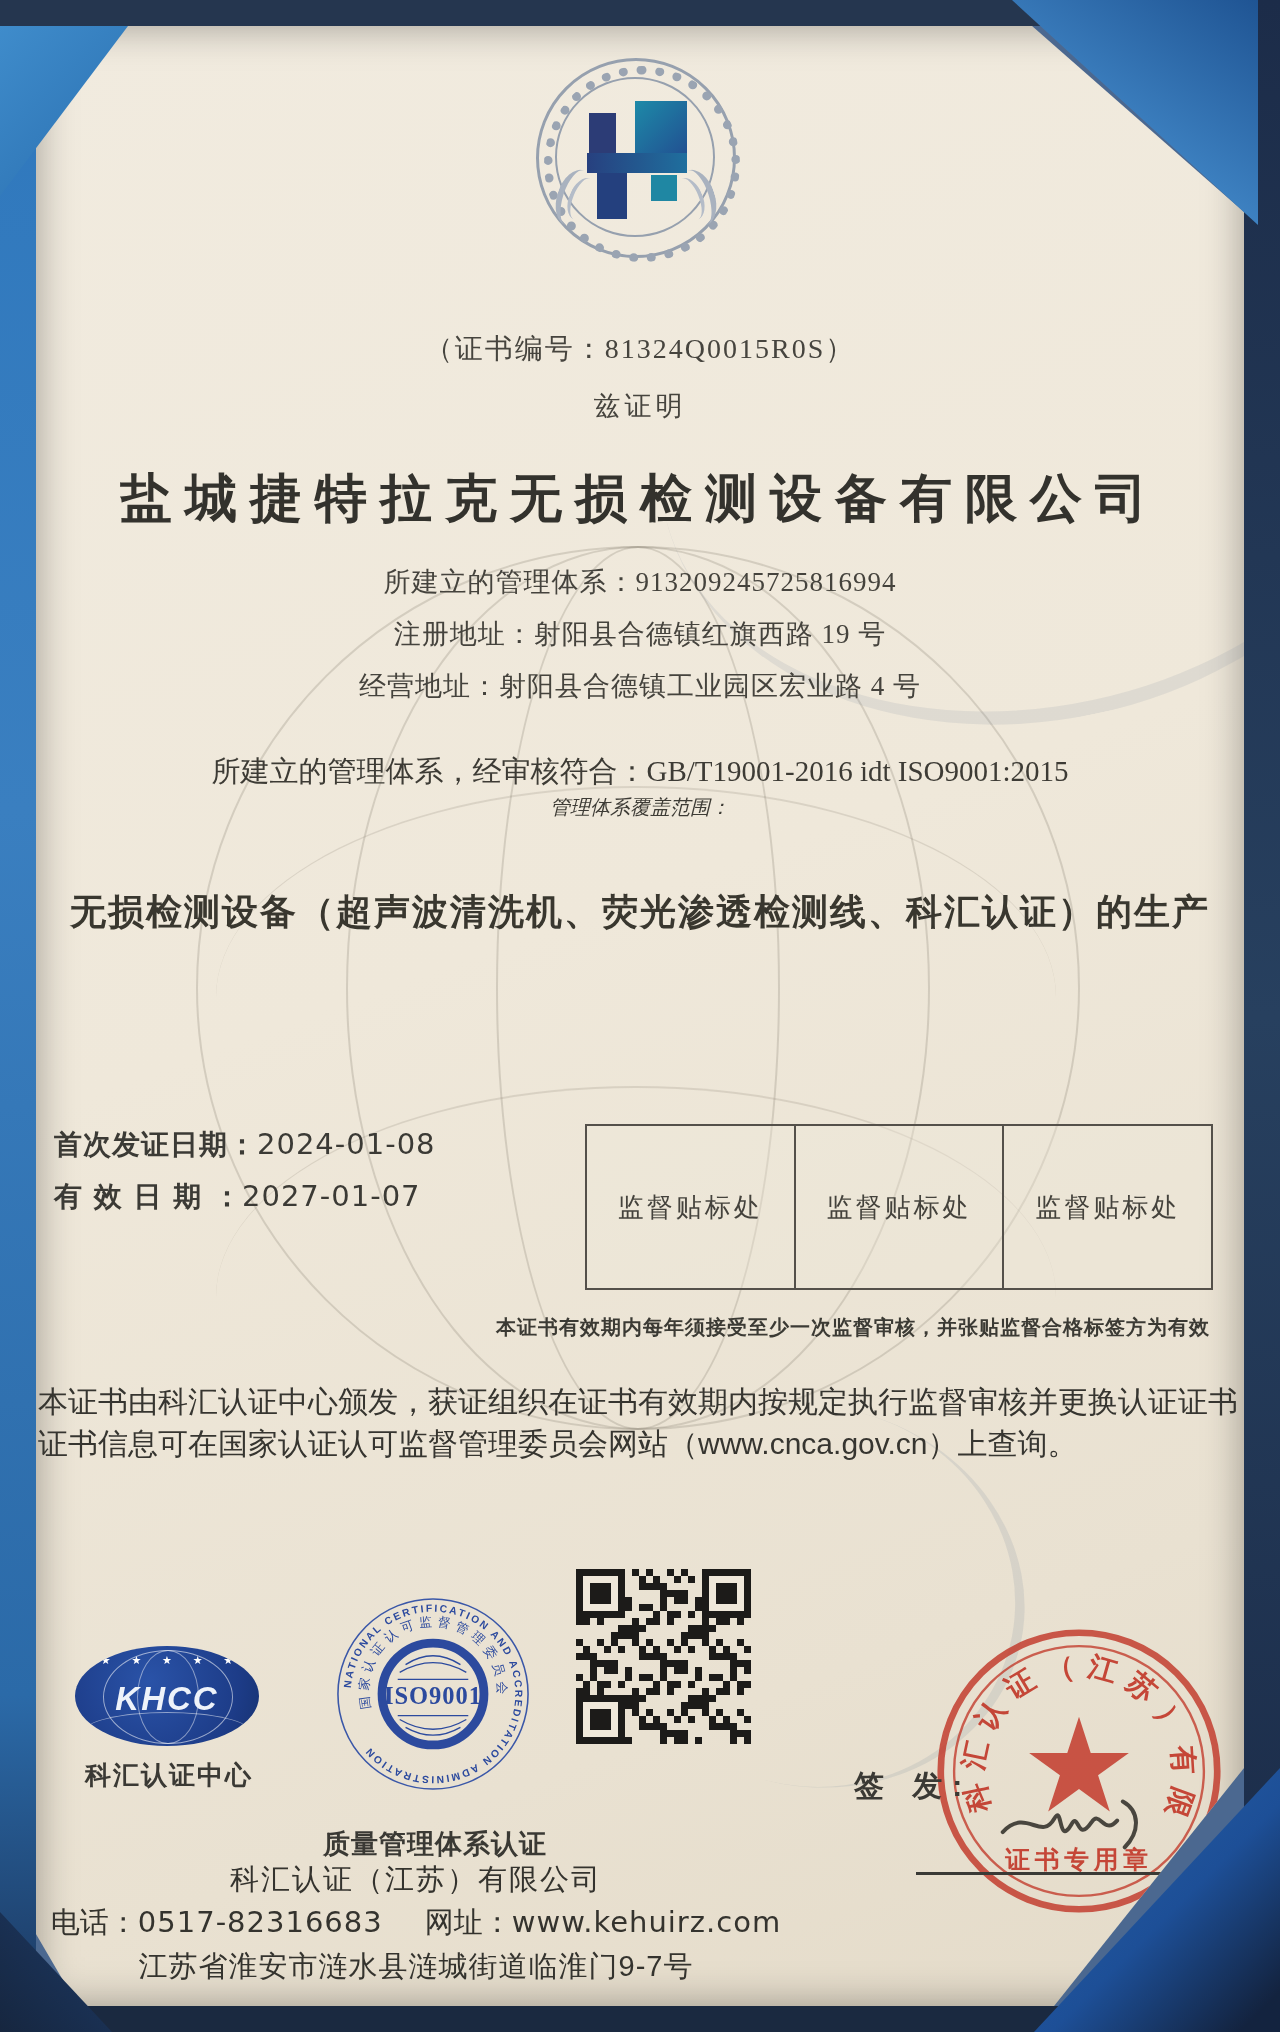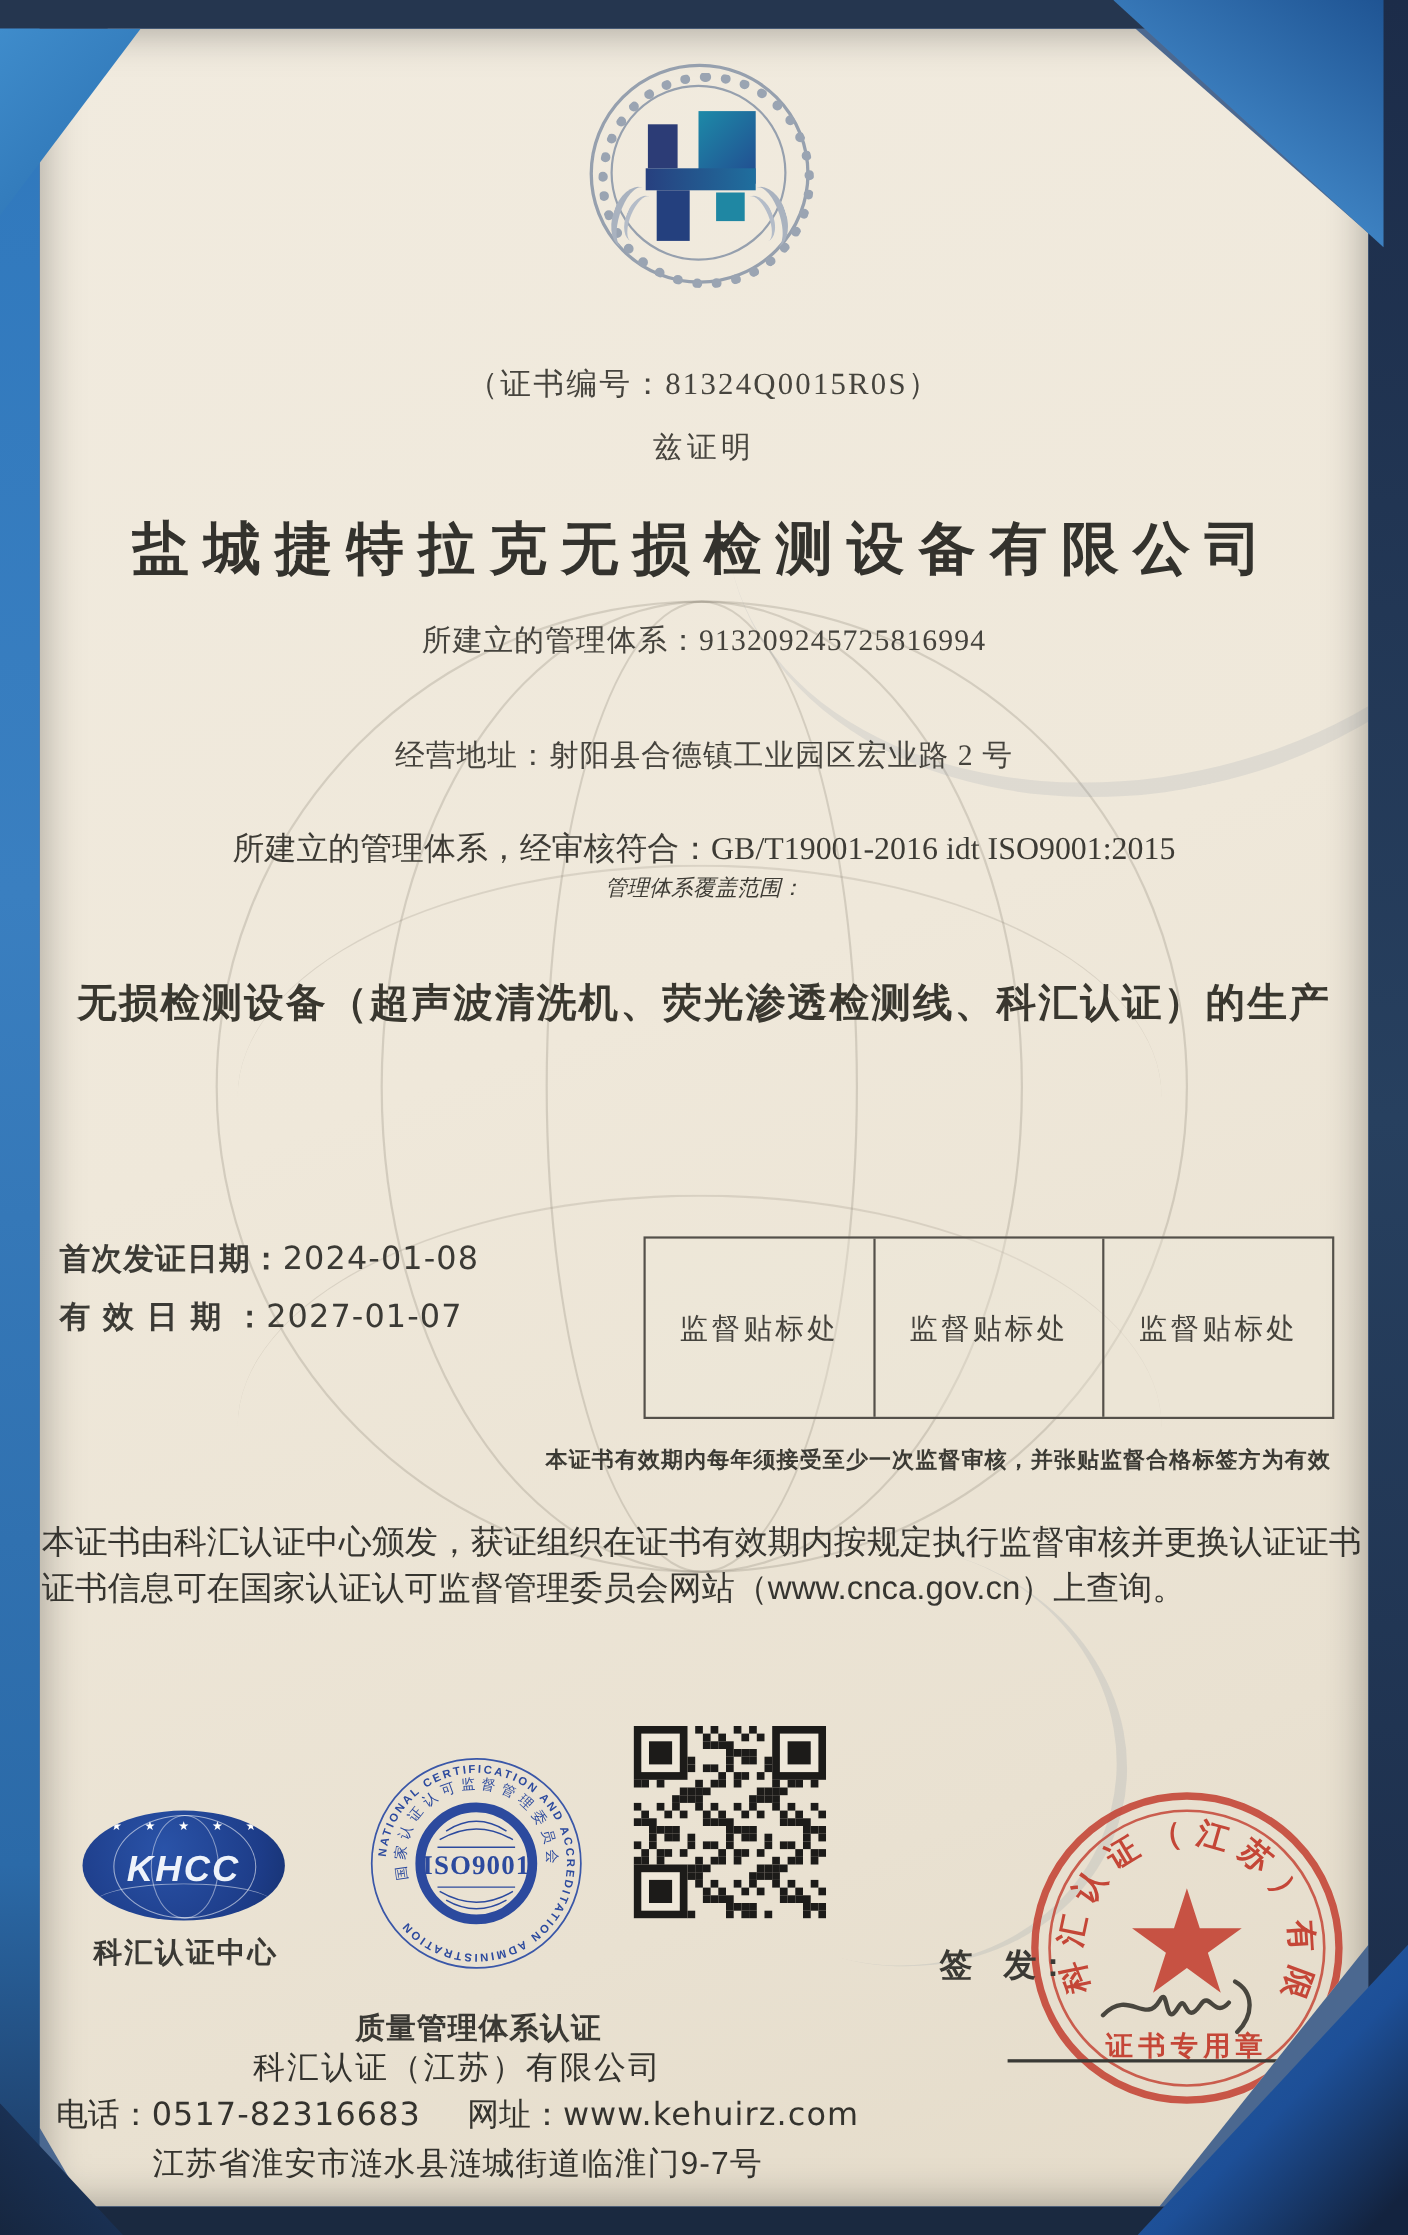--- a/index.html
+++ b/index.html
@@ -152,21 +152,22 @@
       <div class="wing wing-l"></div>
       <div class="wing wing-l2"></div>
       <div class="wing wing-r"></div>
       <div class="wing wing-r2"></div>
     </div>
 
     <div class="ctr t-certno">（证书编号：81324Q0015R0S）</div>
     <div class="ctr t-hereby">兹证明</div>
     <div class="ctr t-company">盐城捷特拉克无损检测设备有限公司</div>
     <div class="ctr t-line t-credit">所建立的管理体系：913209245725816994</div>
-    <div class="ctr t-line t-biz">经营地址：射阳县合德镇工业园区宏业路 2 号</div>
+    <div class="ctr t-line t-reg">注册地址：射阳县合德镇红旗西路 19 号</div>
+    <div class="ctr t-line t-biz">经营地址：射阳县合德镇工业园区宏业路 4 号</div>
     <div class="ctr t-standard">所建立的管理体系，经审核符合：GB/T19001-2016 idt ISO9001:2015</div>
     <div class="ctr t-scopelabel">管理体系覆盖范围：</div>
     <div class="ctr t-scope">无损检测设备（超声波清洗机、荧光渗透检测线、科汇认证）的生产</div>
 
     <div class="dates">
       <span class="date-row"><b>首次发证日期：</b><span class="date-val">2024-01-08</span></span>
       <span class="date-row"><b>有 效 日 期 ：</b><span class="date-val">2027-01-07</span></span>
     </div>
 
     <div class="sup-table">

